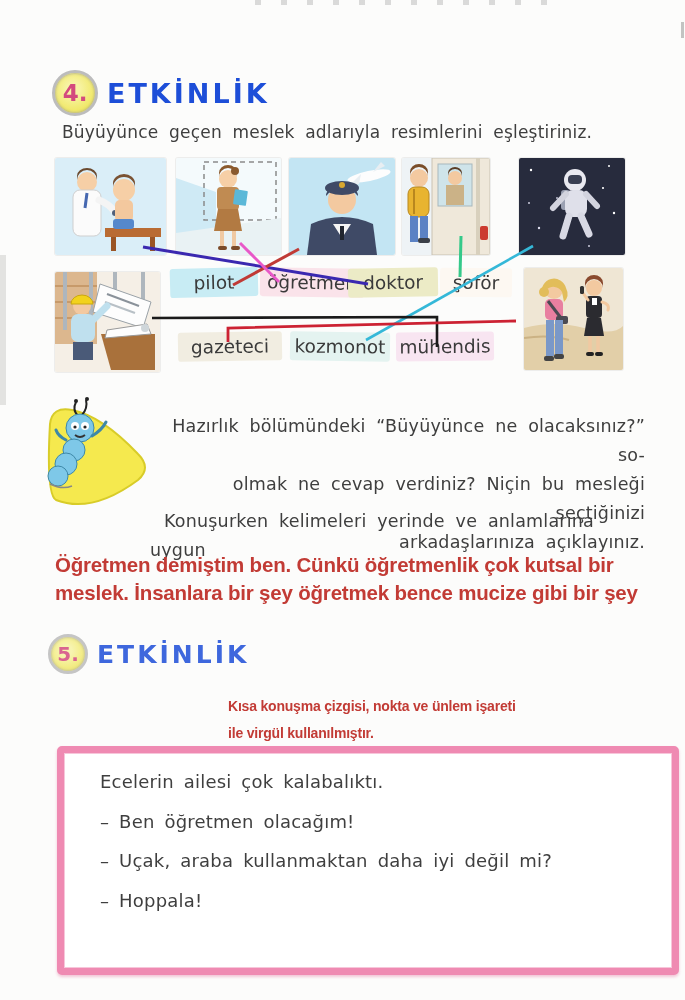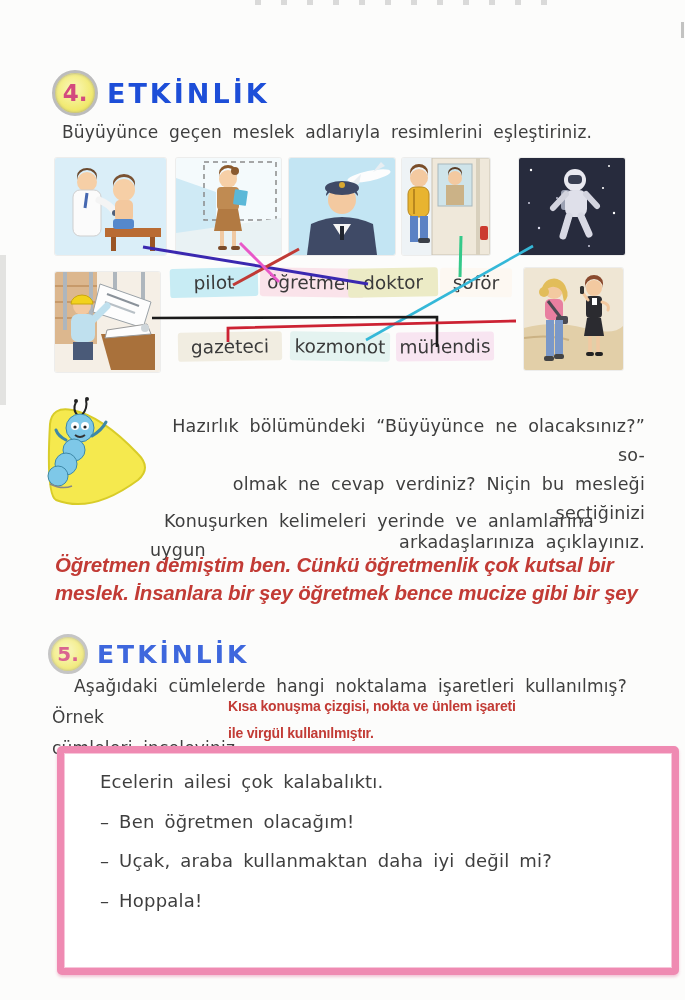--- a/index.html
+++ b/index.html
@@ -41,21 +41,21 @@
 
   .mascot{position:absolute;left:42px;top:396px;}
   .para{position:absolute;font-size:17.5px;line-height:29px;}
   .para1{left:150px;top:412px;width:495px;text-align:right;}
   .para1 div:first-child{text-indent:8px;}
   .para2{left:150px;top:507px;width:495px;}
   .para2 div:first-child{text-indent:14px;}
 
   .red-text{position:absolute;color:#c23b35;font-weight:bold;
     font-family:"Liberation Sans","DejaVu Sans",sans-serif;}
-  .answer1{left:55px;top:551px;width:600px;font-size:20.5px;line-height:27.5px;letter-spacing:-.2px;font-style:italic;}
+  .answer1{left:55px;top:551px;width:600px;font-size:20.5px;line-height:27.5px;letter-spacing:-.2px;}
   .answer2{left:228px;top:693px;width:420px;font-size:14px;line-height:27px;letter-spacing:-.2px;}
 
   .question{left:52px;top:671px;width:585px;font-size:17px;line-height:31px;}
   .question div:first-child{text-indent:22px;}
 
   .example-box{position:absolute;left:57px;top:746px;width:552px;height:199px;
     background:#fff;border:7px solid #ef8ab2;border-radius:5px;
     box-shadow:0 2px 3px rgba(230,130,170,.45), inset 0 0 0 1px #f7c6da;
     padding:16px 20px 0 36px;}
   .sentence{font-size:18px;color:#3f3f3f;letter-spacing:.2px;word-spacing:4px;margin-bottom:13.5px;line-height:26px;}
@@ -285,24 +285,20 @@
     <div>meslek. İnsanlara bir şey öğretmek bence mucize gibi bir şey</div>
   </div>
 
   <div class="act-header faded" style="left:48px;top:634px;">
     <div class="num-badge" style="width:34px;height:34px;font-size:20px;">
       <span>5.</span>
     </div>
     <div class="act-title" style="font-size:25px;">ETKİNLİK</div>
   </div>
 
-  <div class="para question hand">
-    <div>Aşağıdaki cümlelerde hangi noktalama işaretleri kullanılmış? Örnek</div>
-    <div>cümleleri inceleyiniz.</div>
-  </div>
 
   <div class="red-text answer2">
     <div>Kısa konuşma çizgisi, nokta ve ünlem işareti</div>
     <div>ile virgül kullanılmıştır.</div>
   </div>
 
   <div class="example-box">
     <div class="sentence">Ecelerin ailesi çok kalabalıktı.</div>
     <div class="sentence">– Ben öğretmen olacağım!</div>
     <div class="sentence">– Uçak, araba kullanmaktan daha iyi değil mi?</div>

